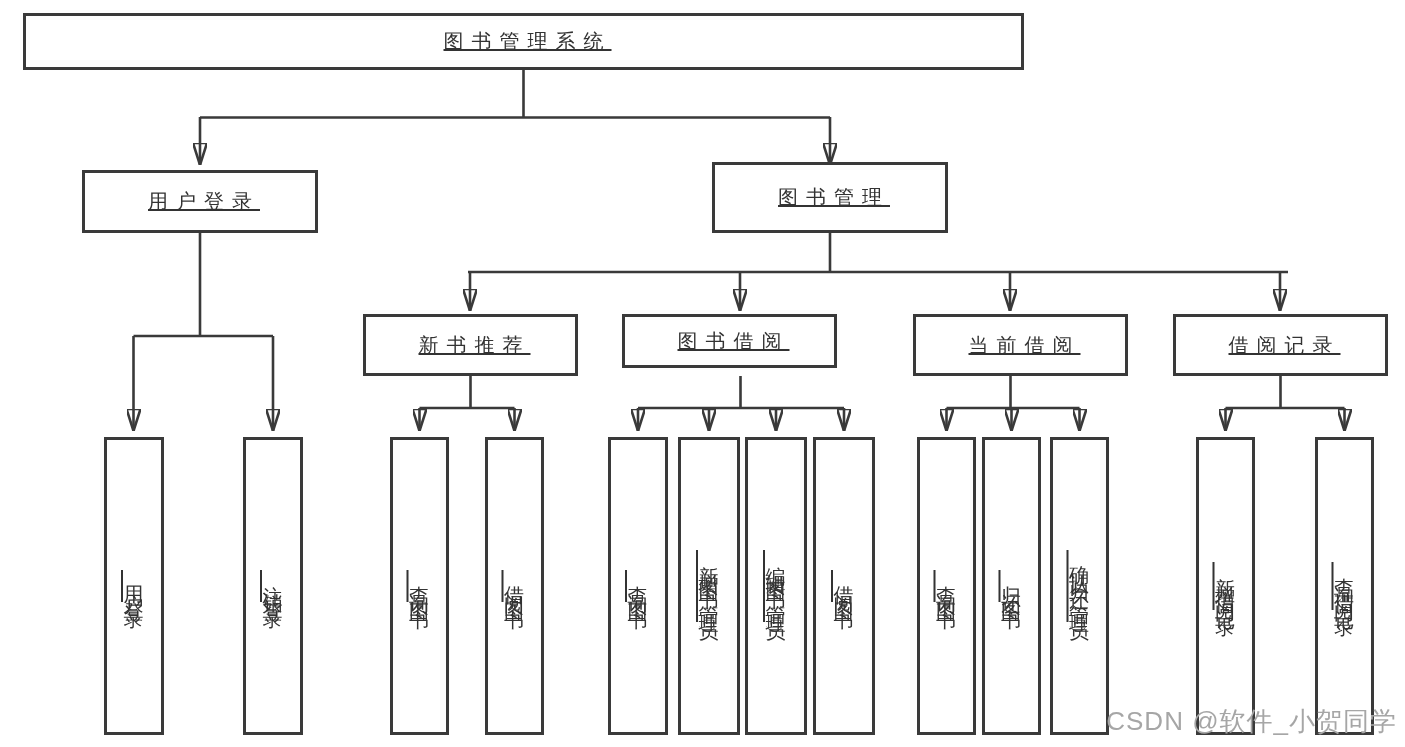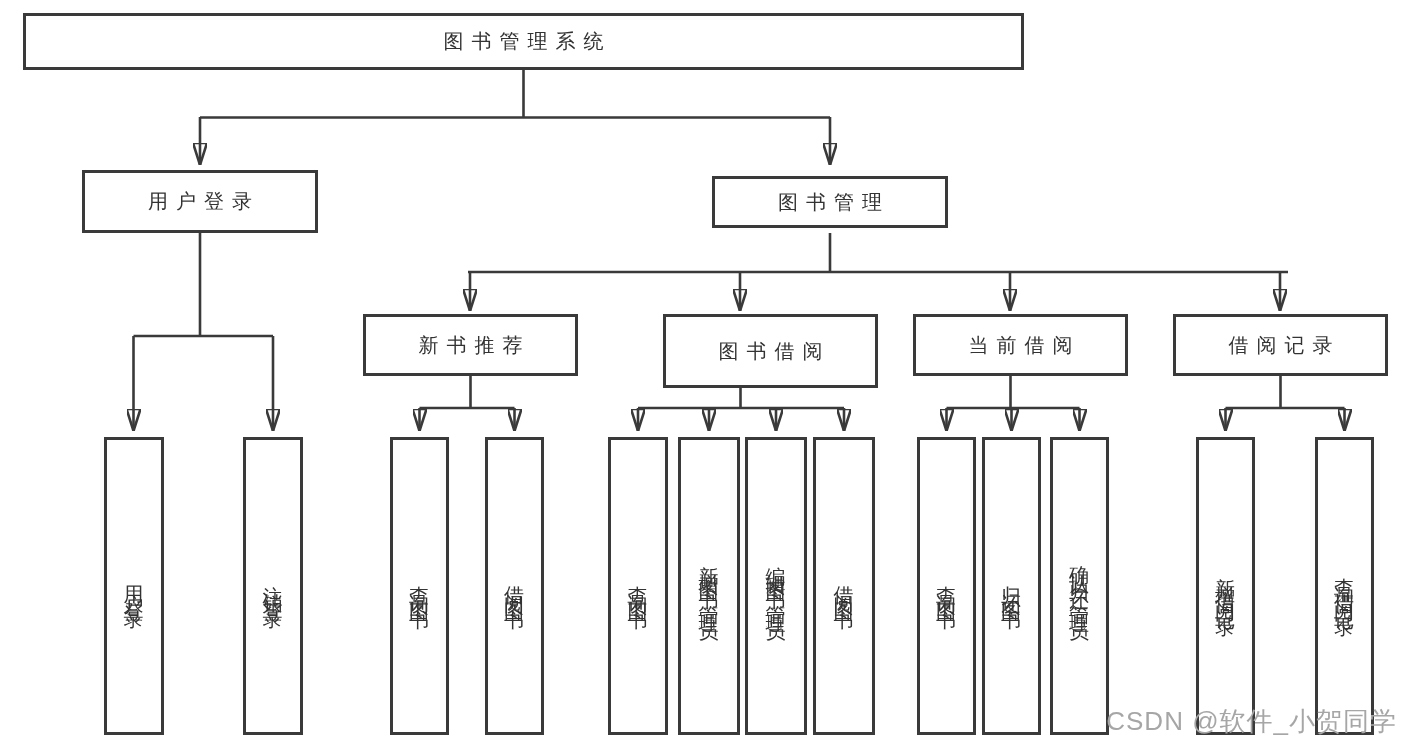--- a/index.html
+++ b/index.html
@@ -37,20 +37,21 @@
     background:var(--node_bg);
     border:3px solid var(--line);
     color:var(--text);
     display:flex;
     align-items:center;
     justify-content:center;
     font-size:20px;
     letter-spacing:8px;
     text-indent:8px;
     white-space:nowrap;
+    text-decoration:underline;
   }
   .node.vert{
     writing-mode:vertical-rl;
     text-orientation:mixed;
     white-space:normal;
     text-indent:0;
     line-height:1;
     padding:4px 0;
   }
   .watermark{
@@ -113,24 +114,24 @@
     <line x1="1011.5" y1="408" x2="1011.5" y2="431" marker-end="url(#arw)"></line>
     <line x1="1079.5" y1="408" x2="1079.5" y2="431" marker-end="url(#arw)"></line>
 
     <line x1="1225.5" y1="408" x2="1225.5" y2="431" marker-end="url(#arw)"></line>
     <line x1="1344.5" y1="408" x2="1344.5" y2="431" marker-end="url(#arw)"></line>
   </svg>
 
   <div class="node" style="left:23px;top:13px;width:1001px;height:57px;">图书管理系统</div>
 
   <div class="node" style="left:82px;top:170px;width:236px;height:63px;">用户登录</div>
-  <div class="node" style="left:712px;top:176px;width:236px;height:52px;">图书管理</div>
+  <div class="node" style="left:712px;top:162px;width:236px;height:71px;">图书管理</div>
 
   <div class="node" style="left:363px;top:314px;width:215px;height:62px;">新书推荐</div>
-  <div class="node" style="left:663px;top:314px;width:215px;height:74px;">图书借阅</div>
+  <div class="node" style="left:622px;top:314px;width:215px;height:54px;">图书借阅</div>
   <div class="node" style="left:903px;top:314px;width:215px;height:62px;margin-left:10px;">当前借阅</div>
   <div class="node" style="left:1173px;top:314px;width:215px;height:62px;">借阅记录</div>
 
   <div class="node vert" style="left:104px;top:437px;width:60px;height:298px;">用户登录</div>
   <div class="node vert" style="left:243px;top:437px;width:60px;height:298px;">注销登录</div>
 
   <div class="node vert" style="left:390px;top:437px;width:59px;height:298px;">查询图书</div>
   <div class="node vert" style="left:485px;top:437px;width:59px;height:298px;">借阅图书</div>
 
   <div class="node vert" style="left:608px;top:437px;width:60px;height:298px;">查询图书</div>

